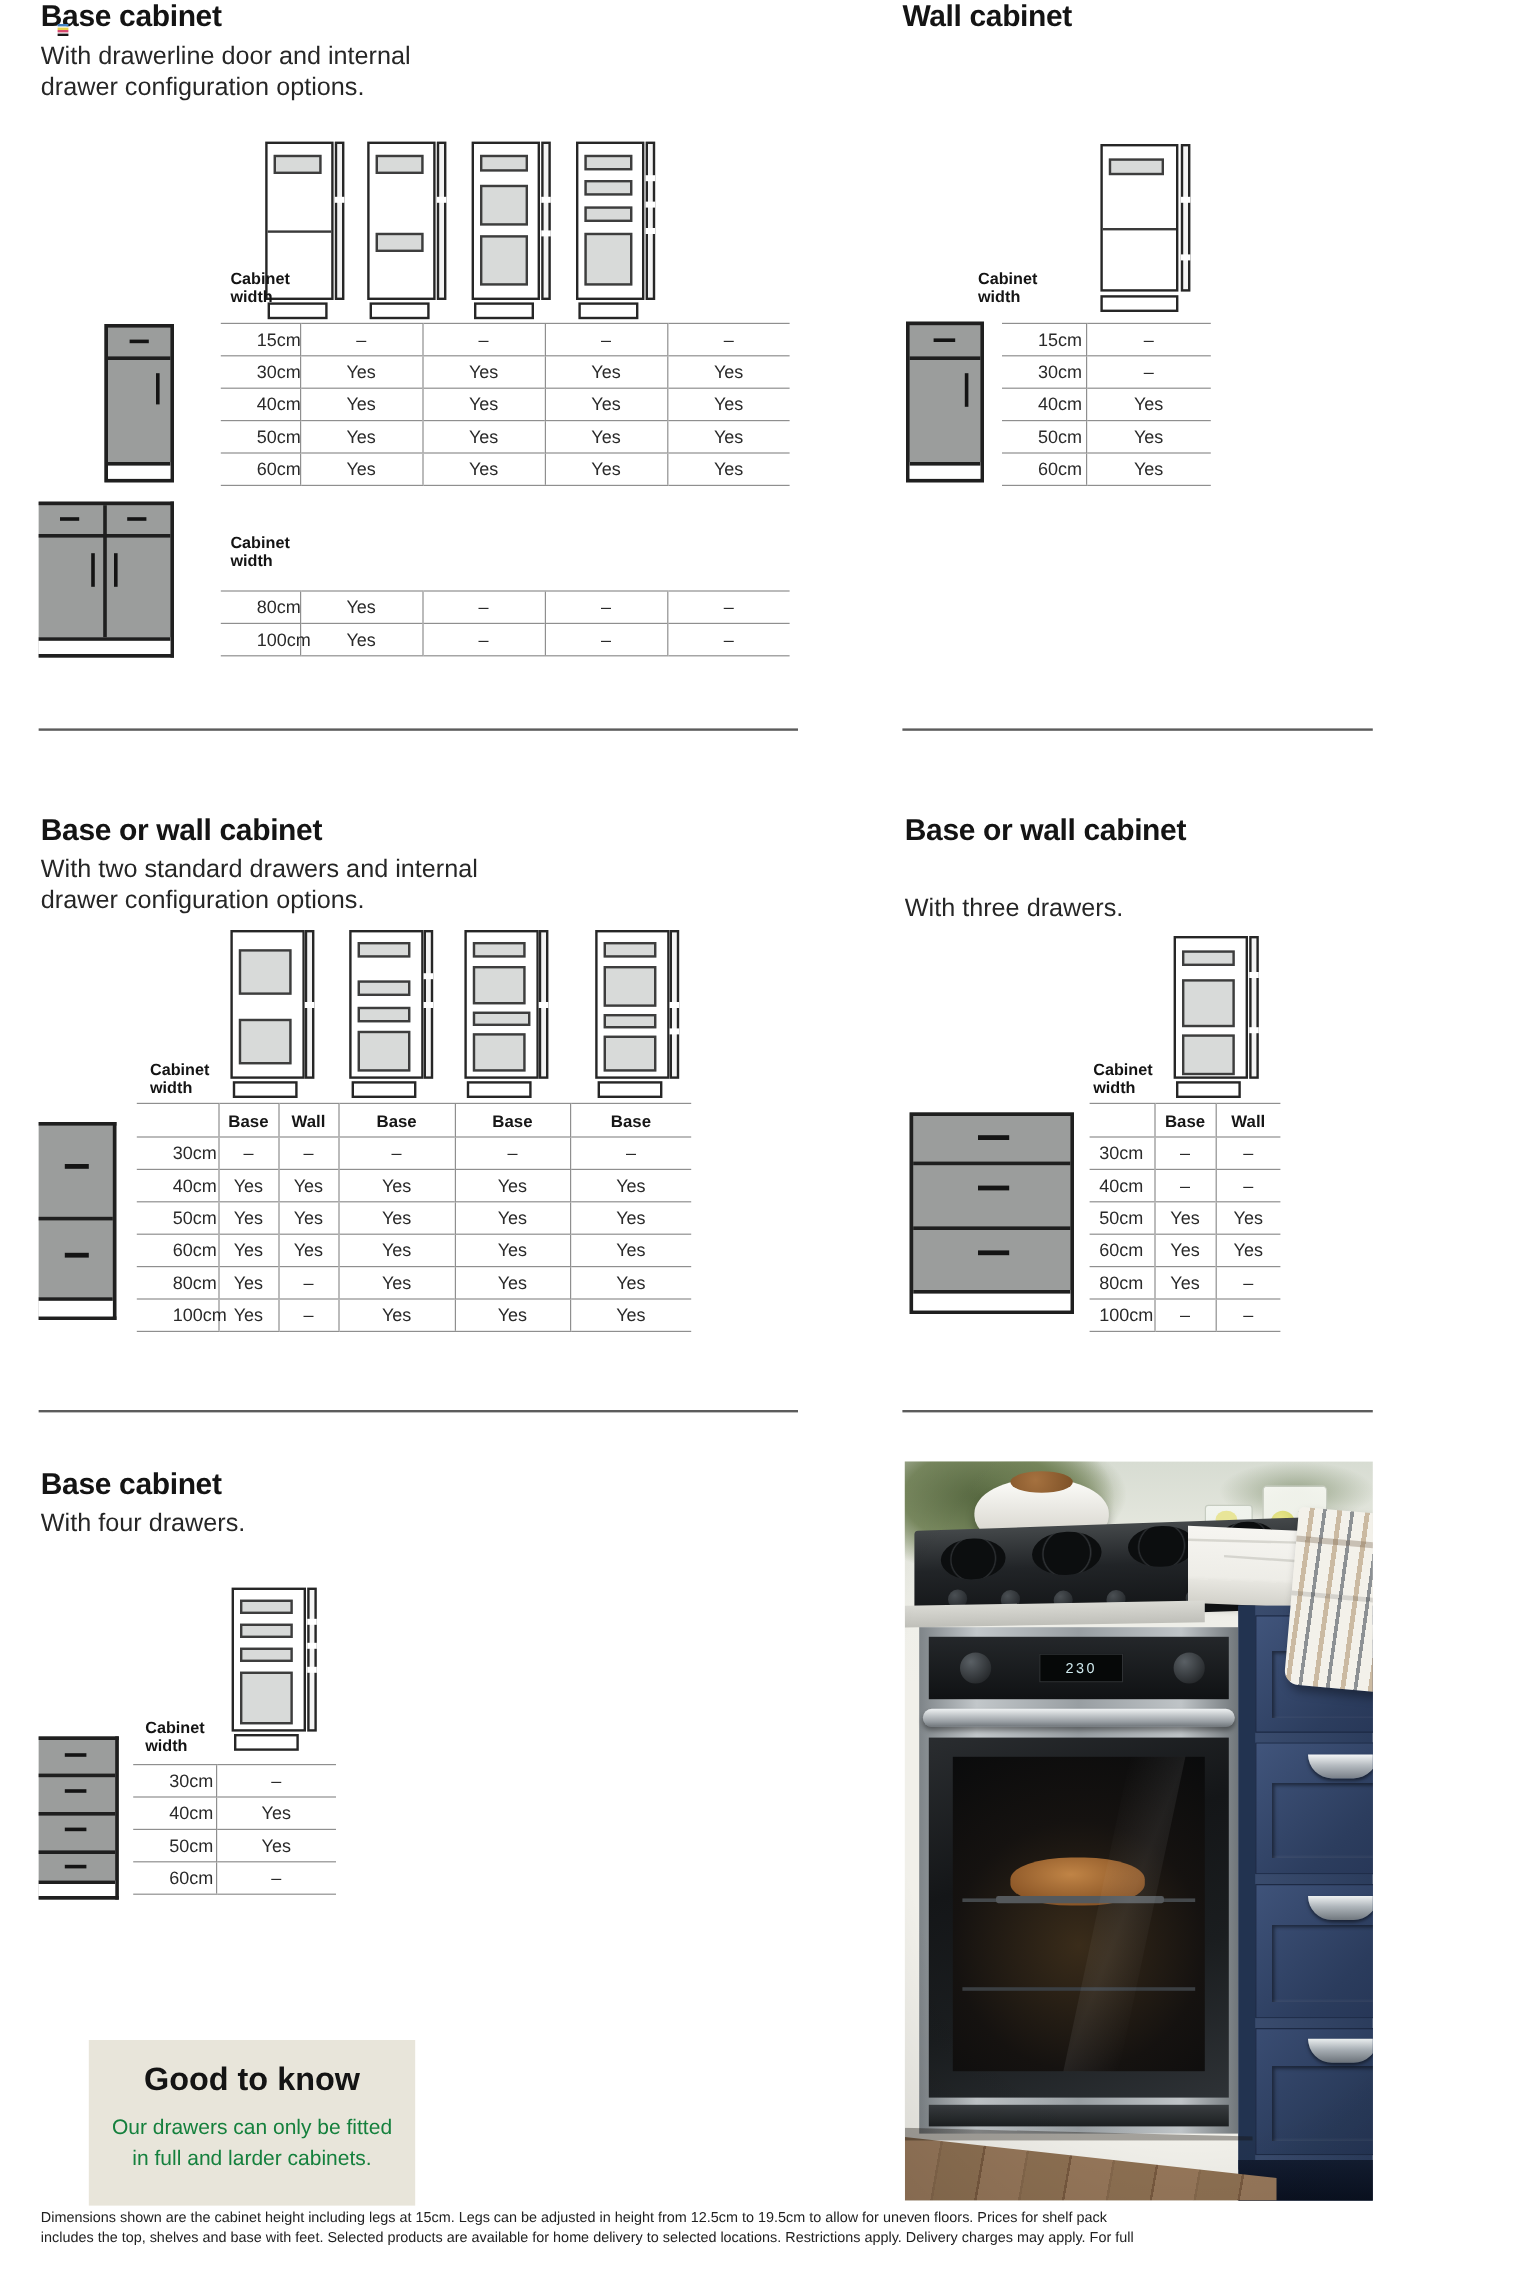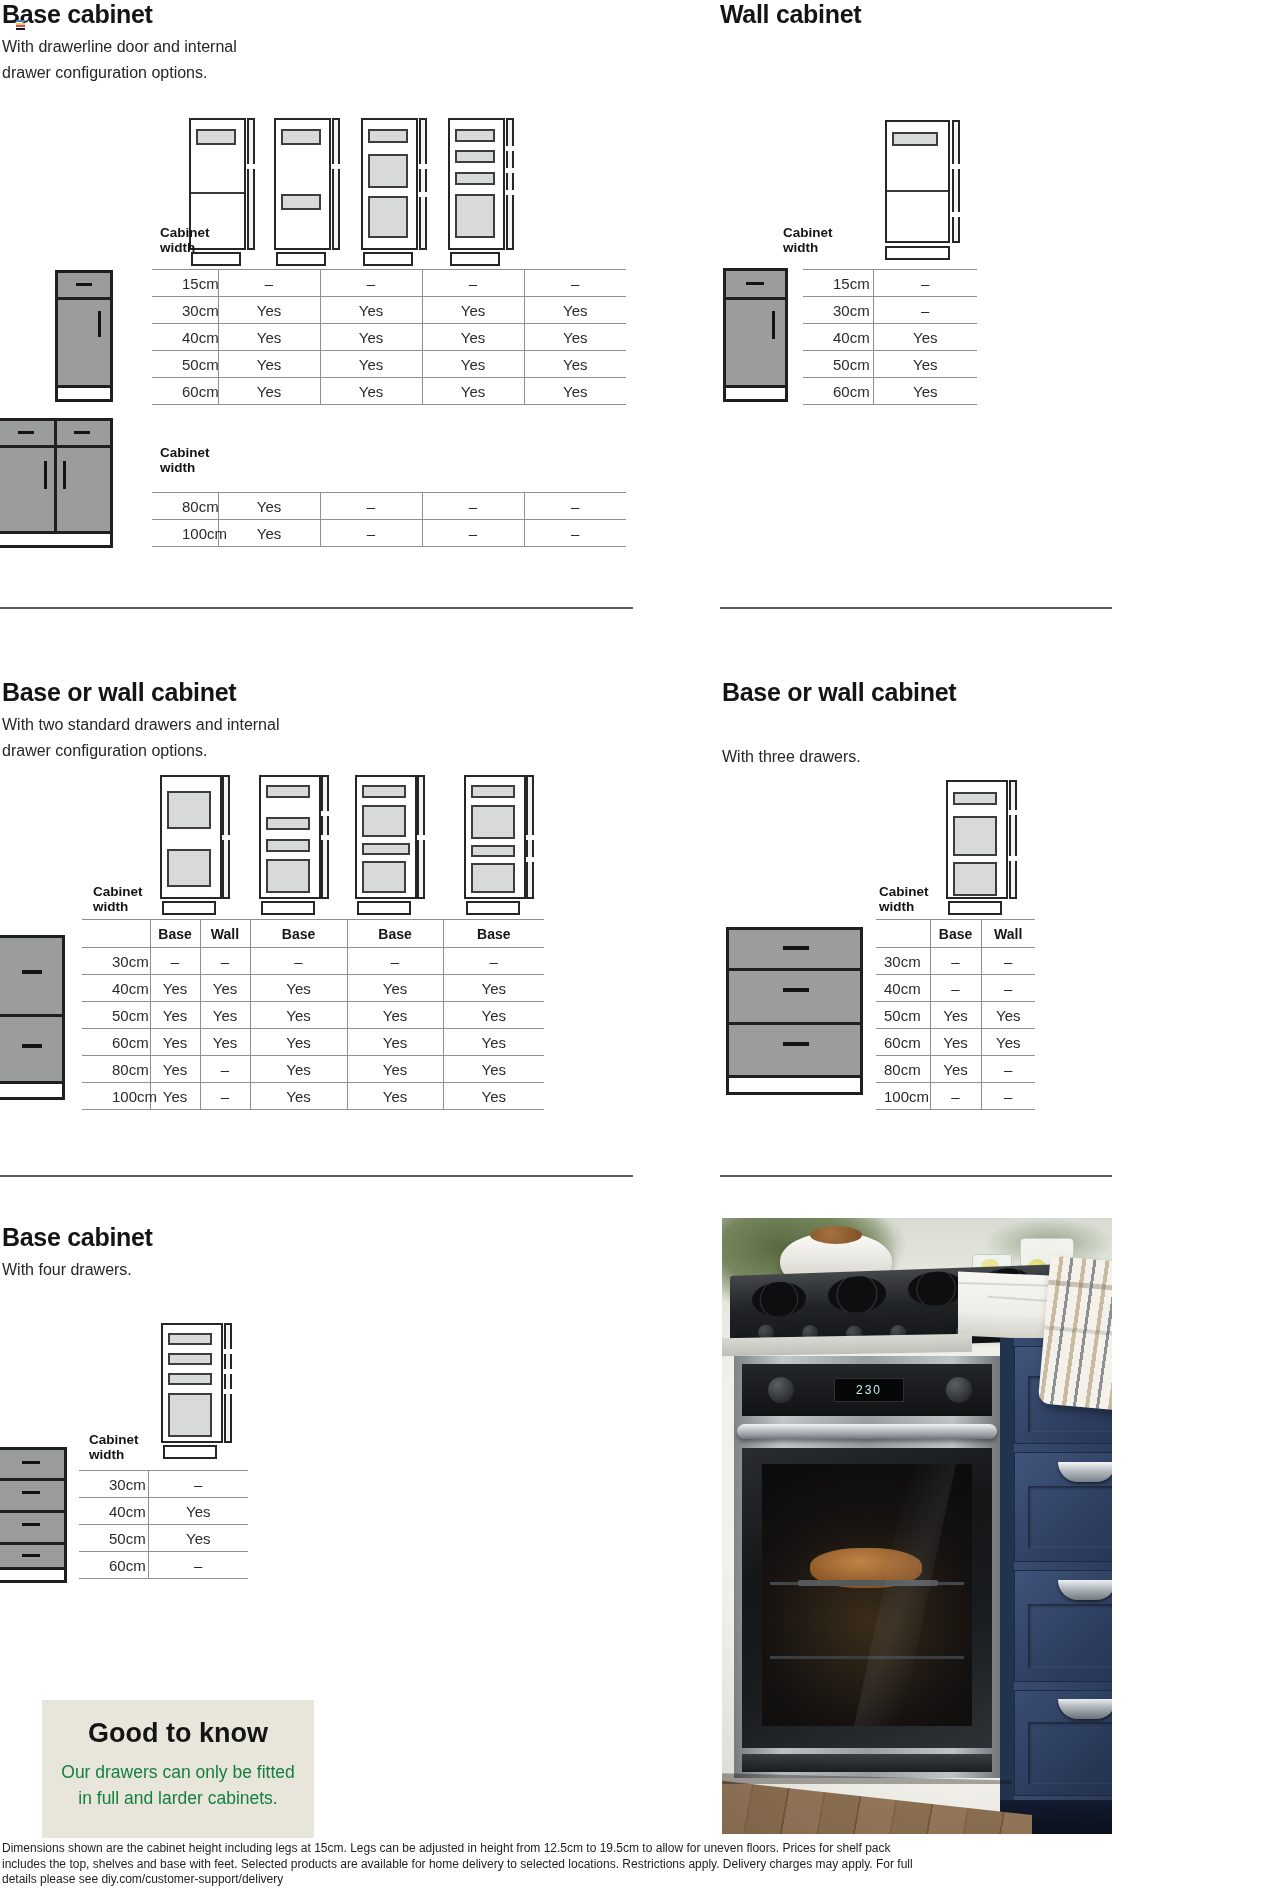--- a/index.html
+++ b/index.html
@@ -1,23 +1,23 @@
 <!DOCTYPE html>
 <html><head>
 <meta charset="utf-8">
 <style>
   * { margin:0; padding:0; box-sizing:border-box; }
   html,body { background:#ffffff; }
   .page {
     position:relative; width:1112px; height:1899px; background:#ffffff;
-    font-family:"Liberation Sans", sans-serif; color:#1d1d1d; overflow:hidden;
+    font-family:"Liberation Sans", sans-serif; color:#1d1d1d; overflow:hidden;margin-left:32px;
   }
   .abs { position:absolute; }
   .title { font-size:25px; font-weight:700; letter-spacing:-0.3px; color:#141414; }
-  .subtitle { font-size:16px; line-height:26px; color:#262626; }
+  .subtitle { font-size:21px; line-height:26px; color:#262626; }
   .cabw { font-size:13.5px; font-weight:700; line-height:15px; width:62px; color:#141414; }
 
   
   table.spec { position:absolute; border-collapse:collapse; table-layout:fixed; }
   table.spec td, table.spec th { height:27px; font-size:15px; font-weight:400; color:#2a2a2a;
       border-top:1px solid #8f8f8f; padding:0; text-align:center; vertical-align:middle; }
   table.spec tr.last td { border-bottom:1px solid #8f8f8f; }
   table.spec td.lbl { text-align:left; padding-left:30px; }
   table.spec td.v, table.spec th.v { border-left:1px solid #8f8f8f; }
   table.spec th.hdr { font-weight:700; font-size:14px; color:#161616; height:28px; }
@@ -644,19 +644,18 @@
       <div class="el" style="left:0;top:24px;width:100%;height:5px;background:rgba(120,100,80,.35)"></div>
       <div class="el" style="left:0;top:70px;width:100%;height:4px;background:rgba(0,0,0,.12)"></div>
     </div>
 
     <div class="el" style="left:0;top:0;width:100%;height:100%;background:radial-gradient(ellipse at 45% 40%,rgba(0,0,0,0) 60%,rgba(0,0,0,.14) 100%)"></div>
   </div>
 
   <div class="footer">
     <div>Dimensions shown are the cabinet height including legs at 15cm. Legs can be adjusted in height from 12.5cm to 19.5cm to allow for uneven floors. Prices for shelf pack</div>
     <div>includes the top, shelves and base with feet. Selected products are available for home delivery to selected locations. Restrictions apply. Delivery charges may apply. For full</div>
-    <div>details please see diy.com/customer-support/delivery</div>
   </div>
   <div class="pageno">
     <span class="bar">|</span><span class="n">13</span>
   </div>
 
 </div>
 
 </body></html>

